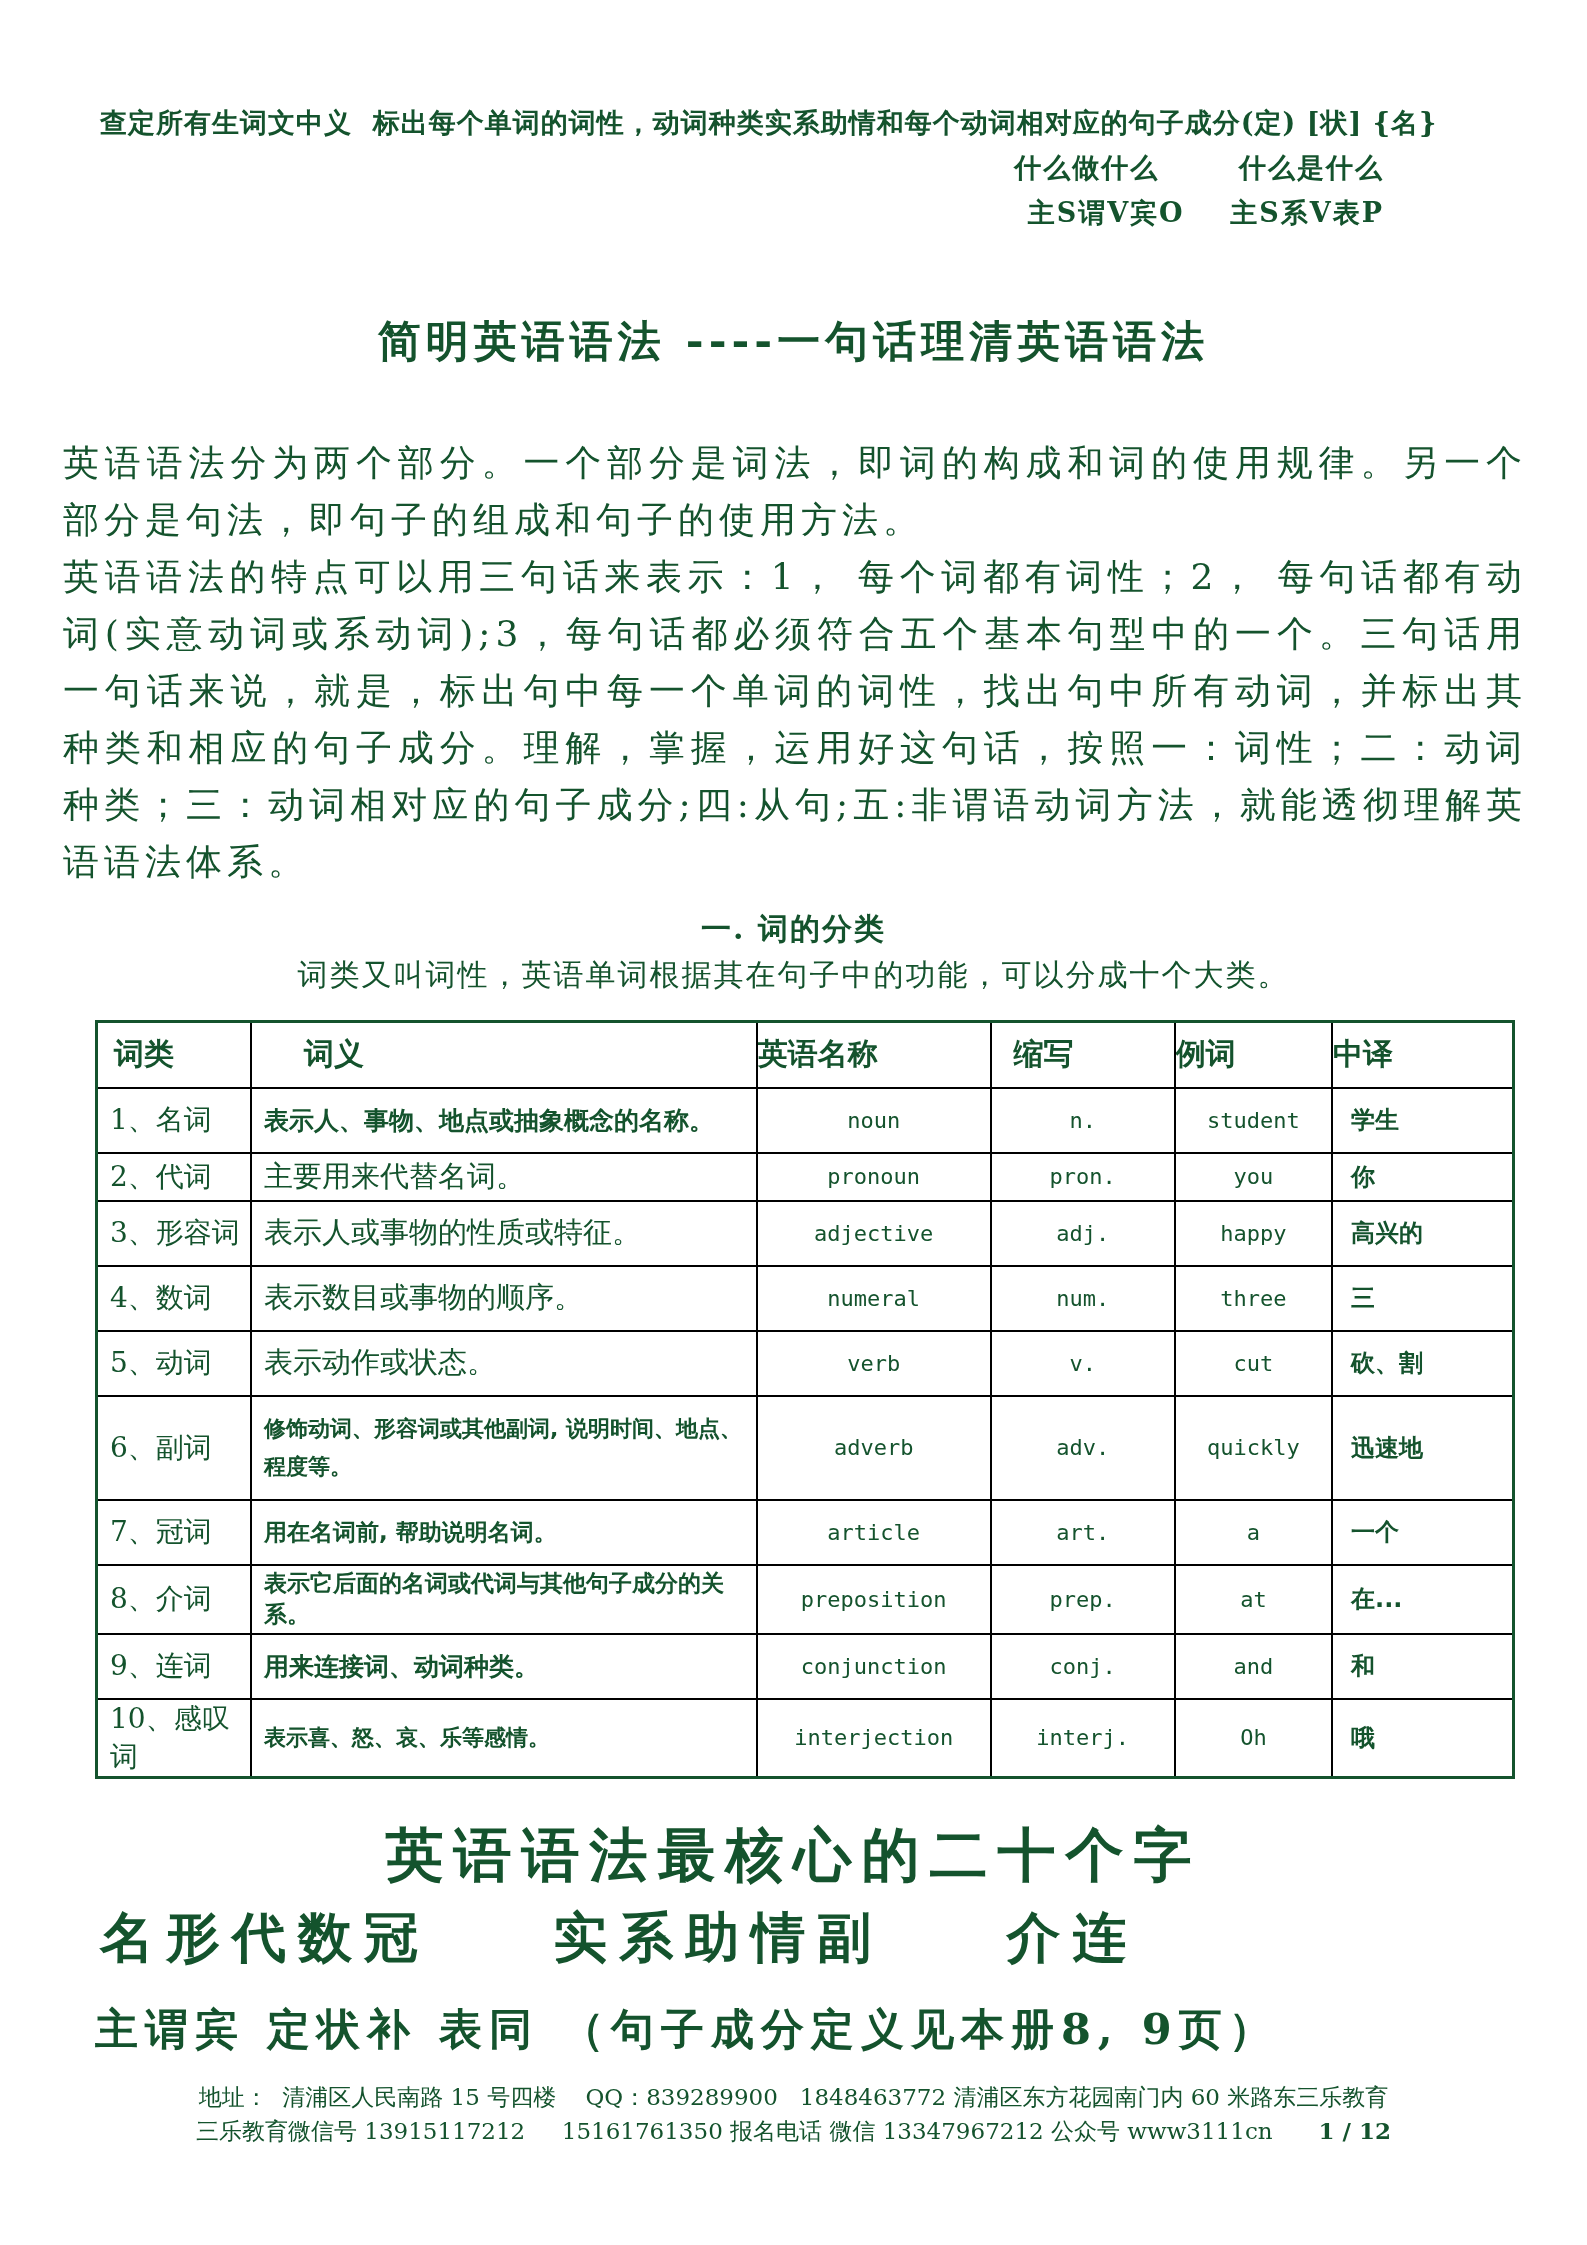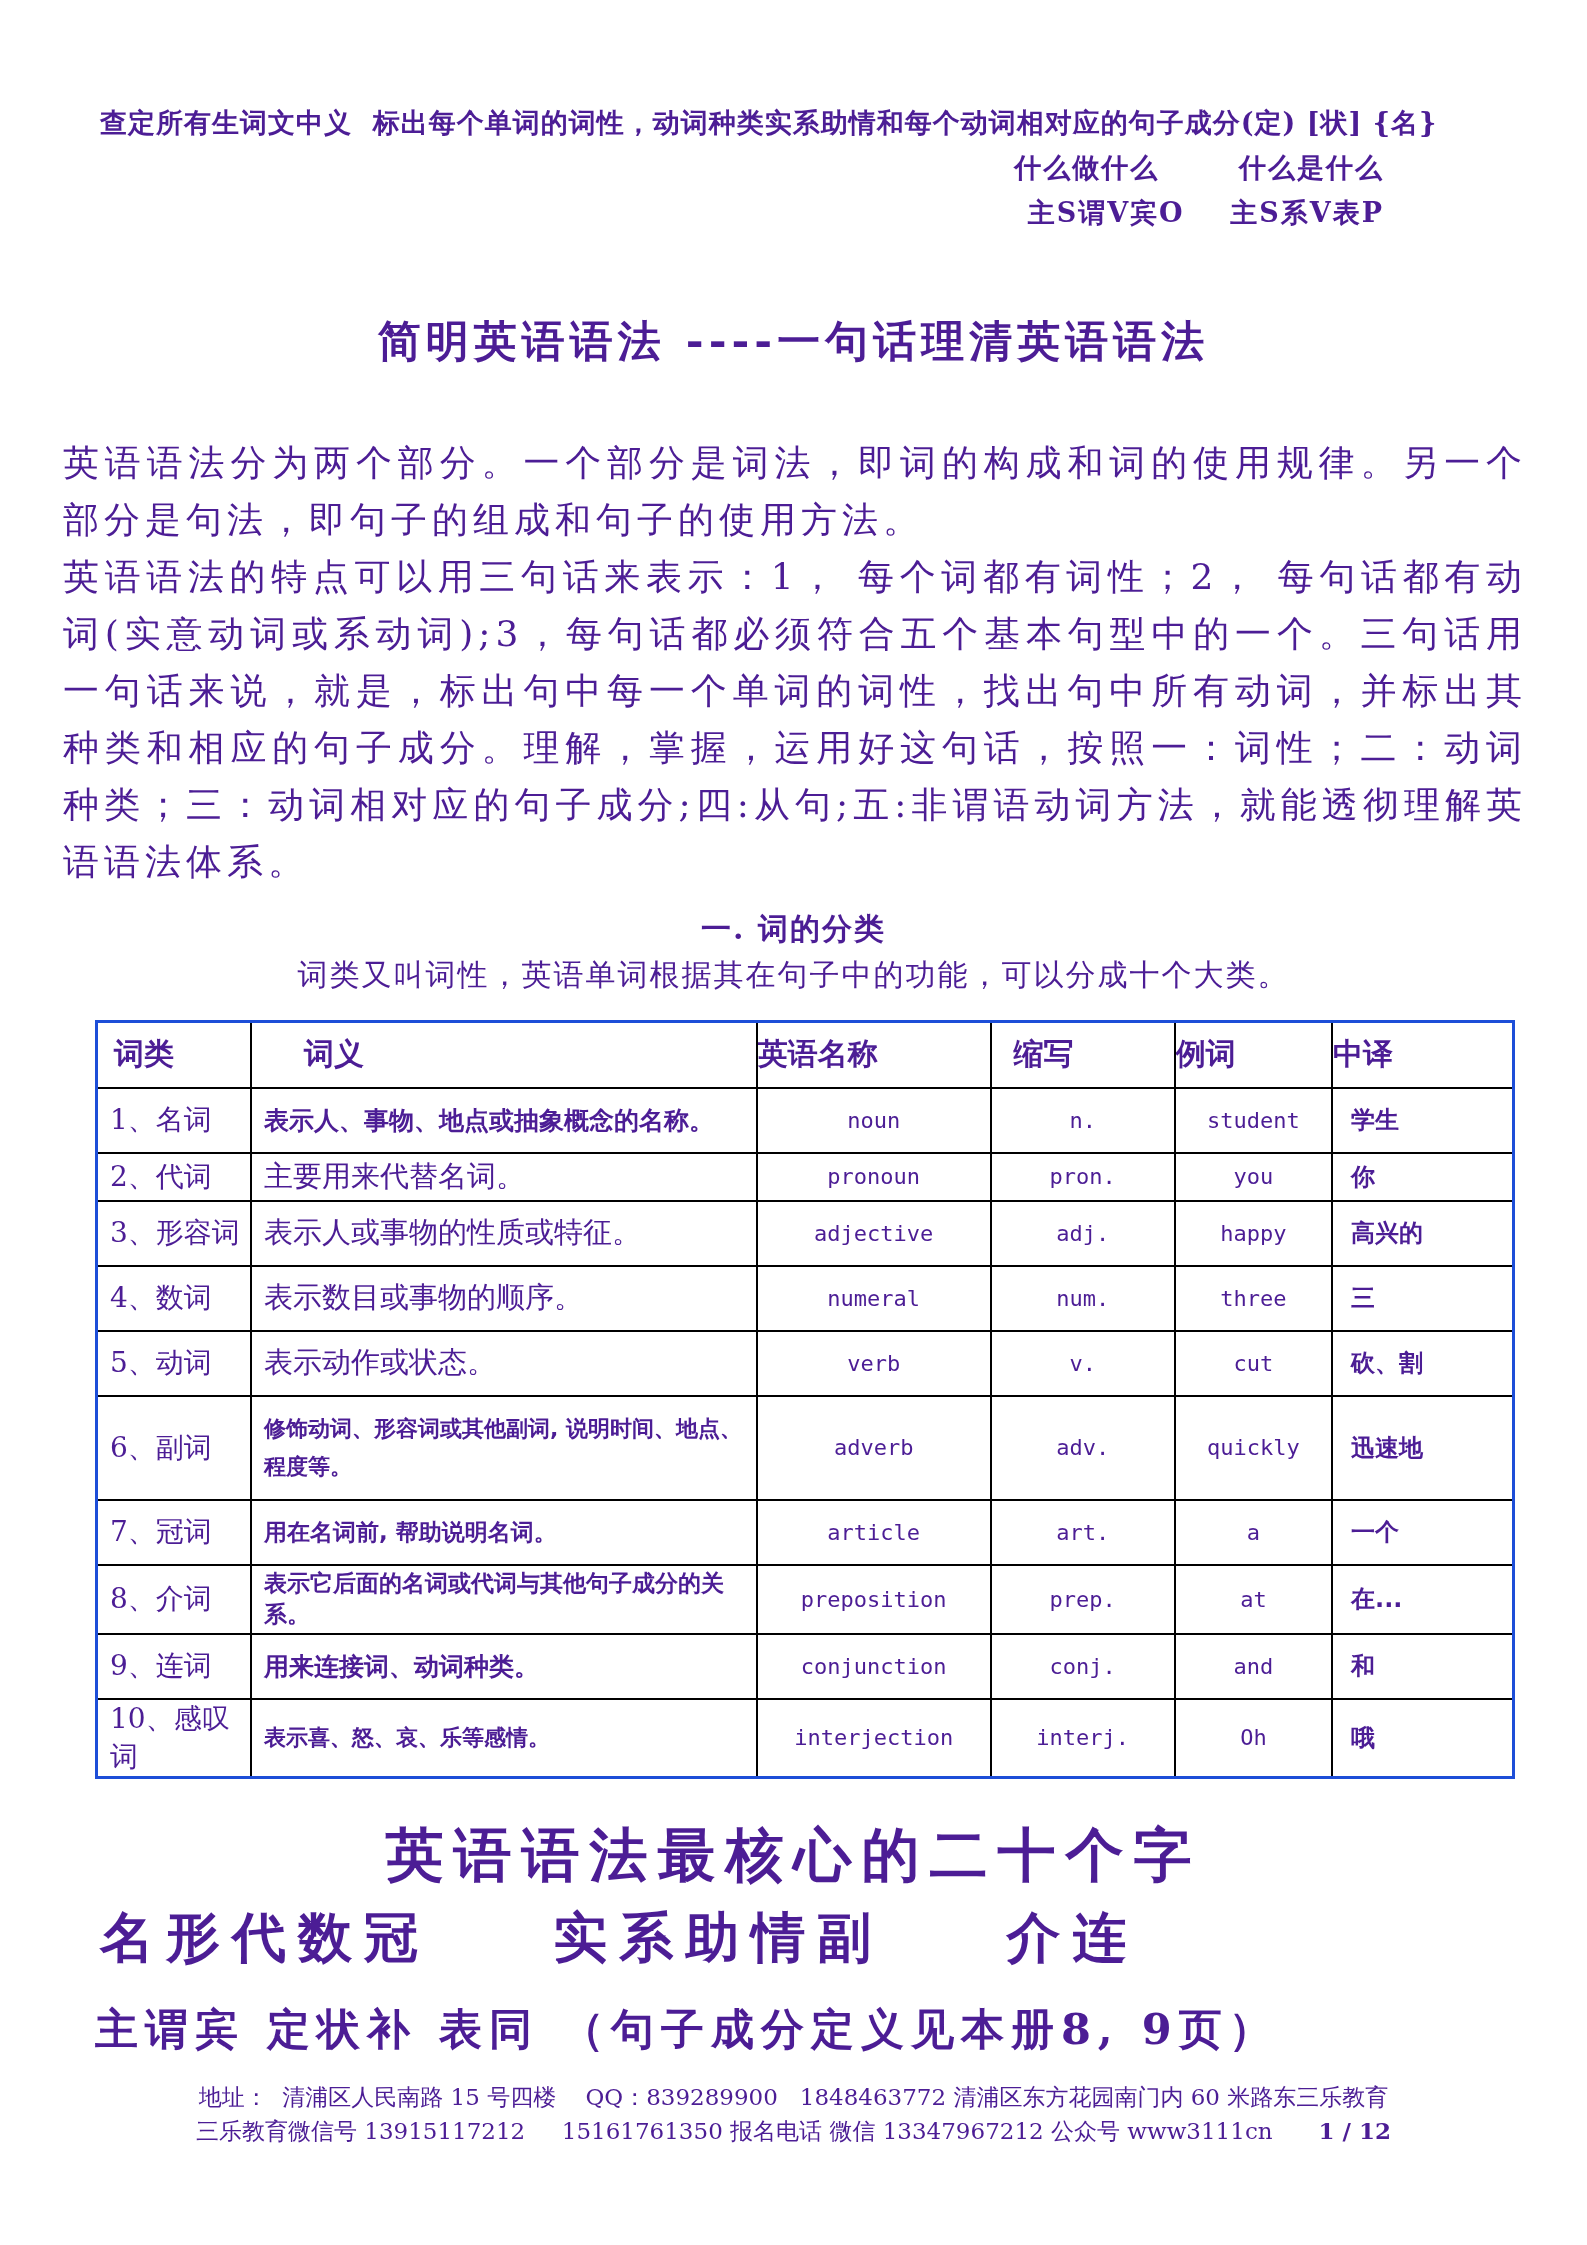--- a/index.html
+++ b/index.html
@@ -2,21 +2,21 @@
 <html><head>
 <meta charset="utf-8">
 <style>
   * { margin:0; padding:0; box-sizing:border-box; }
   html,body { background:#ffffff; }
   .page {
     position:relative;
     width:1587px; height:2245px;
     margin:0 auto;
     background:#ffffff;
-    color:#4c1d95;
+    color:#14532d;
     font-family:"DejaVu Serif","Liberation Serif",serif;
     overflow:hidden;
   }
   .pre { white-space:pre-wrap; }
 
   
   .header-notes { padding-top:106px; font-weight:bold; }
   .note-main  { margin-left:100px; font-size:27px; letter-spacing:1px; line-height:34px; }
   .note-right { text-align:right; margin-right:203px; font-size:27px; letter-spacing:2px; line-height:34px; margin-top:11px; }
 
@@ -29,21 +29,21 @@
   
   .section-heading  { margin-top:20px; text-align:center; font-size:30px; font-weight:bold; letter-spacing:2px; line-height:38px; }
   .section-subtitle { margin-top:8px;  text-align:center; font-size:30px; letter-spacing:2px; line-height:38px; }
 
   
   table.pos-table {
     margin:26px 0 0 95px;
     width:1420px;
     border-collapse:collapse;
     table-layout:fixed;
-    border:3px solid #1d4ed8;
+    border:3px solid #14532d;
   }
   .pos-table th, .pos-table td { border:2px solid #000; vertical-align:middle; overflow:hidden; }
   .pos-table tr { height:65px; }
   .pos-table tr:nth-child(1) { height:66px; }
   .pos-table tr:nth-child(3) { height:48px; }
   .pos-table tr:nth-child(7) { height:104px; }
   .pos-table tr:nth-child(9) { height:69px; }
 
   .pos-table th { font-size:30px; font-weight:bold; text-align:left; }
   .pos-table th.h-cat     { text-align:left; padding-left:16px; }

